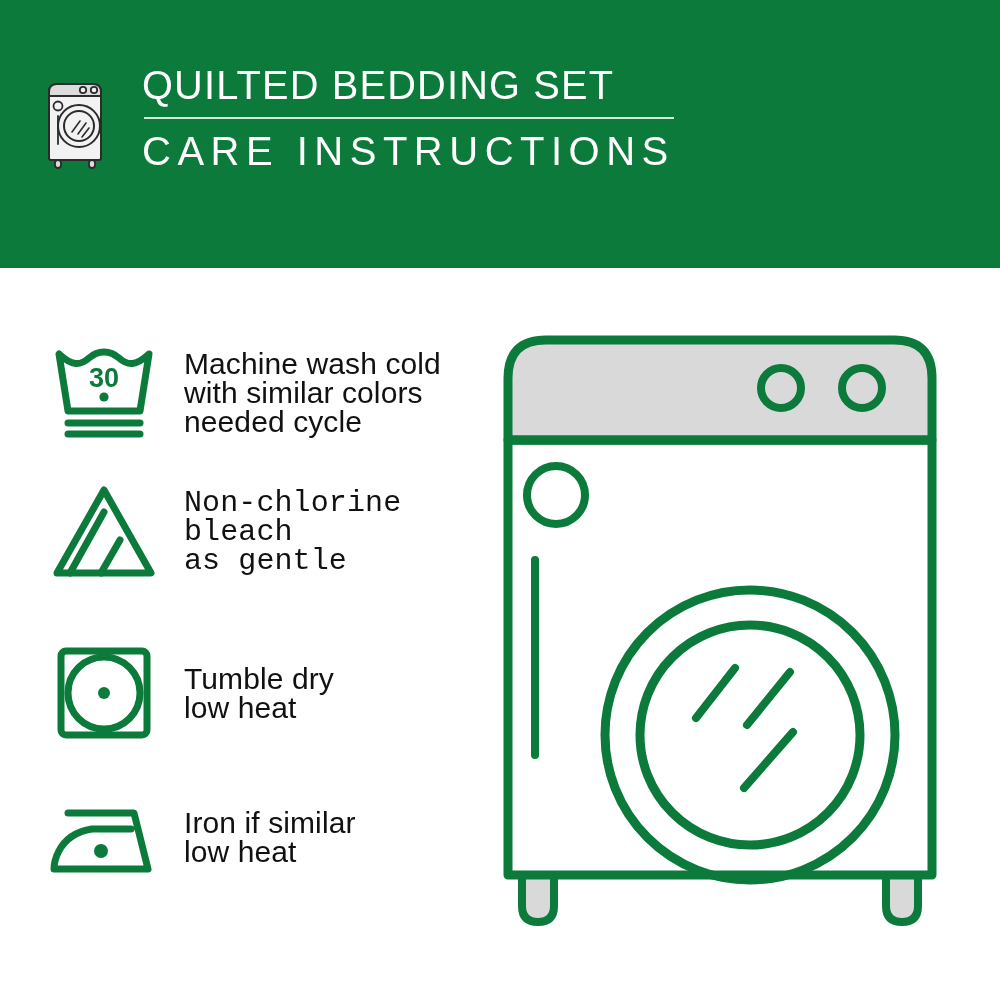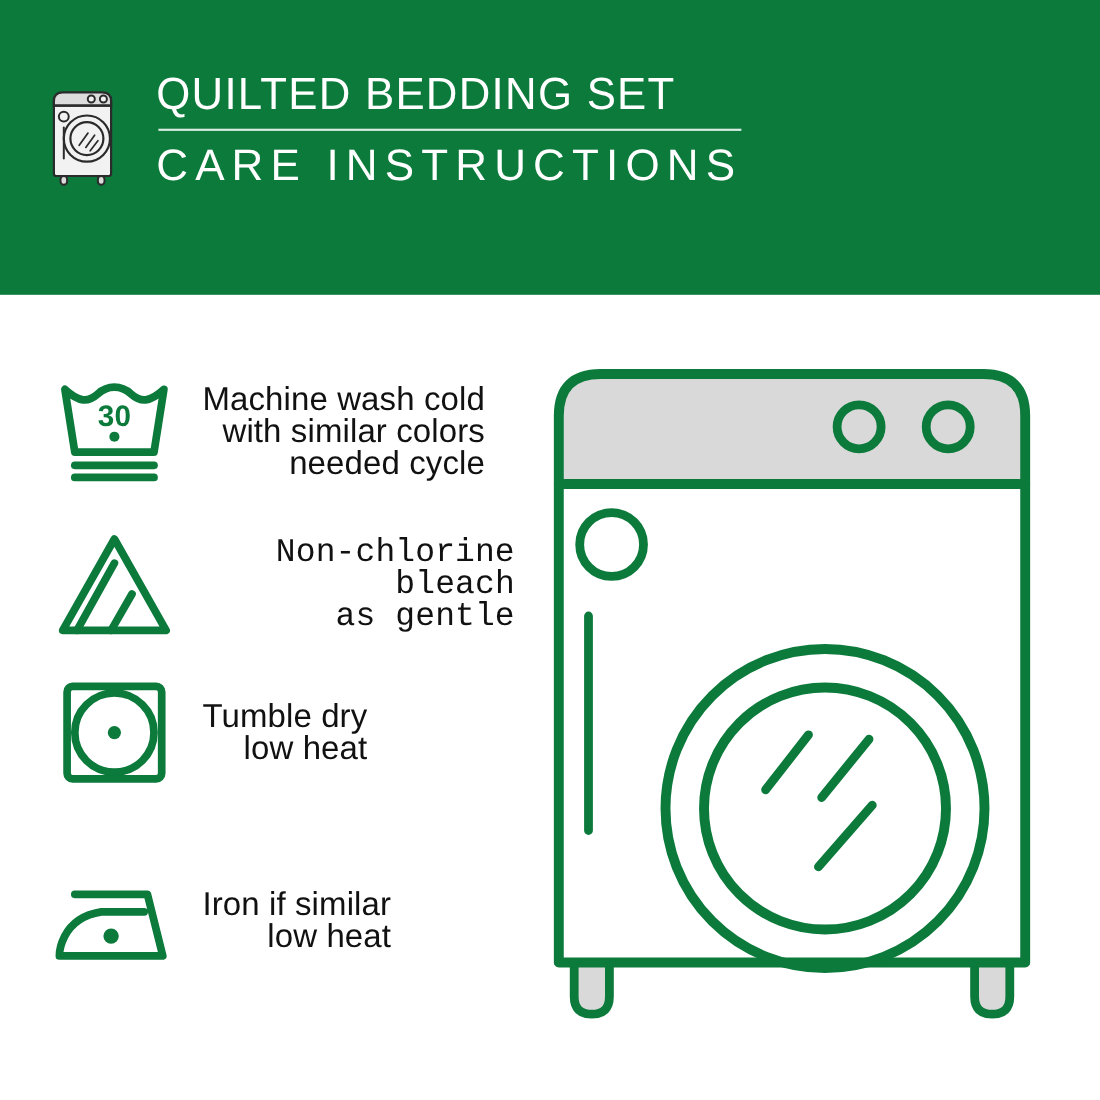--- a/index.html
+++ b/index.html
@@ -70,21 +70,20 @@
     font-family: "Liberation Sans", sans-serif;
   }
 
   
   #care-list {
     position: absolute;
     left: 0;
     top: 238px;
     width: 480px;
     height: 762px;
-    text-align: right;
   }
   .care-row {
     position: absolute;
     left: 48px;
     display: flex;
     align-items: center;
     width: 420px;
   }
   .care-icon {
     flex: 0 0 auto;
@@ -96,21 +95,21 @@
     color: #111111;
     font-size: 30px;
     line-height: 29px;
     font-weight: 400;
     letter-spacing: 0.1px;
   }
   .care-text span { display: block; }
 
   #care-row-0 { top: 100px; }
   #care-row-1 { top: 240px; font-family: Liberation Mono, monospace; }
-  #care-row-2 { top: 374px; }
+  #care-row-2 { top: 401px; }
   #care-row-3 { top: 545px; }
 
   
   #machine-illustration {
     position: absolute;
     left: 480px;
     top: 320px;
     width: 500px;
     height: 630px;
   }

